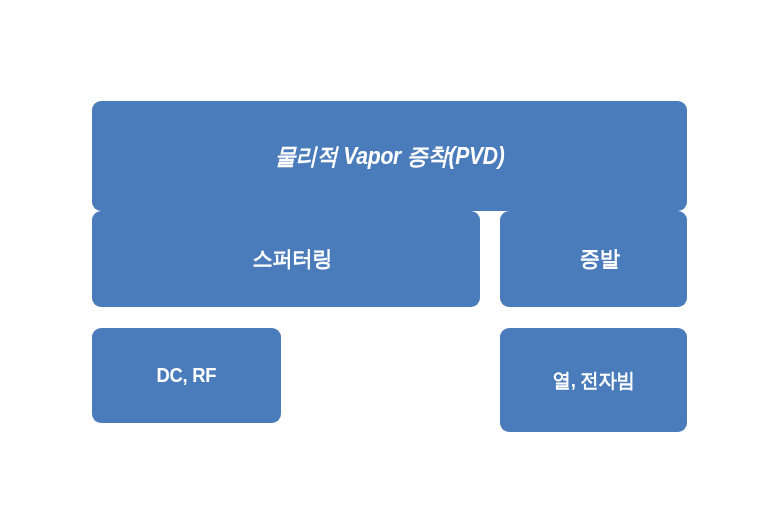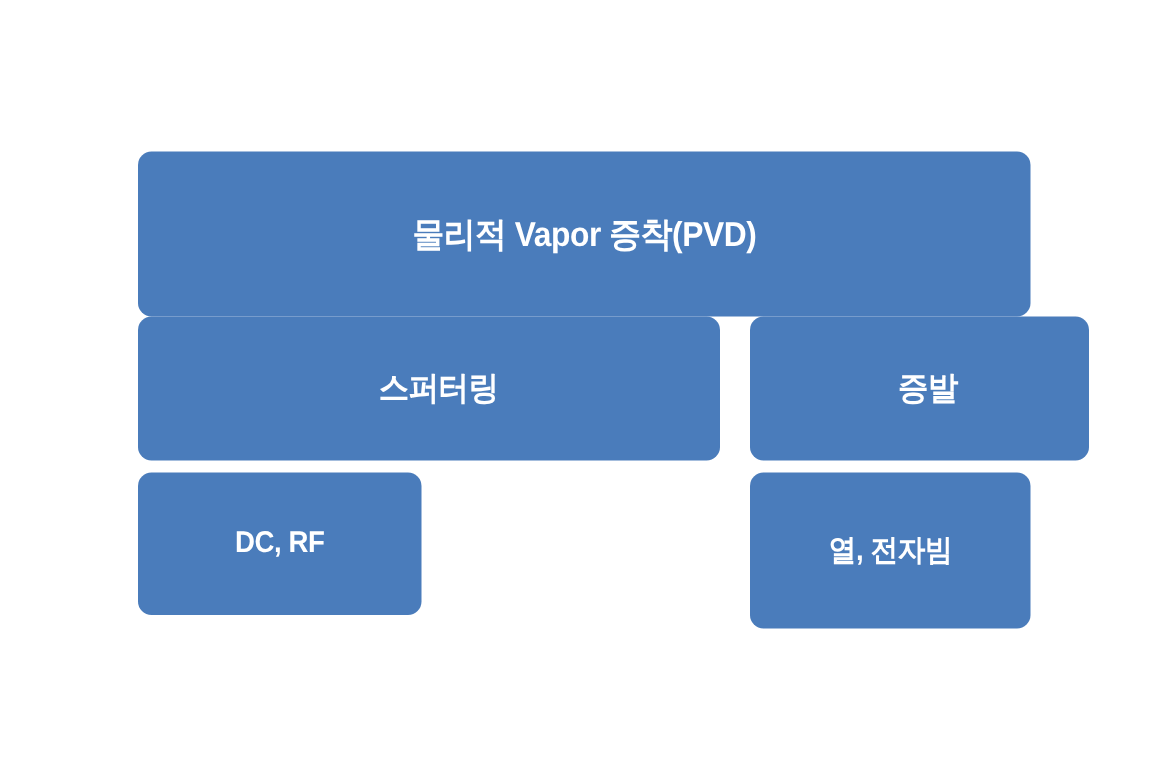--- a/index.html
+++ b/index.html
@@ -40,46 +40,47 @@
     transform: scaleX(0.92);
     transform-origin: center center;
   }
 
   
   .level-1 {
     left: 92px;
     top: 101px;
     width: 595px;
     height: 110px;
+    font-style: italic;
   }
   .level-1 .node-label {
     font-size: 23px;
   }
 
   
   .level-2 {
     top: 211px;
     height: 96px;
     padding-left: 20px;
   }
   .level-2.col-left {
     left: 92px;
     width: 388px;
   }
   .level-2.col-right {
     left: 500px;
-    width: 226px;
+    width: 187px;
   }
   .level-2 .node-label {
     font-size: 22px;
   }
 
   
   .level-3 {
-    top: 315px;
+    top: 328px;
     text-align: center;
   }
   .level-3.col-a {
     left: 92px;
     width: 189px;
     height: 95px;
   }
   .level-3.col-b {
     left: 292px;
     width: 189px;

